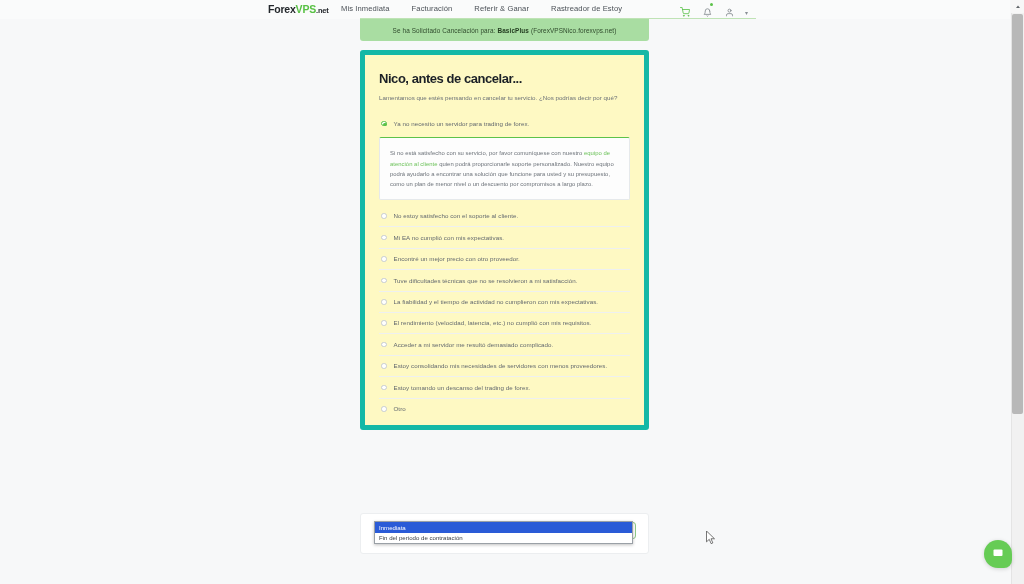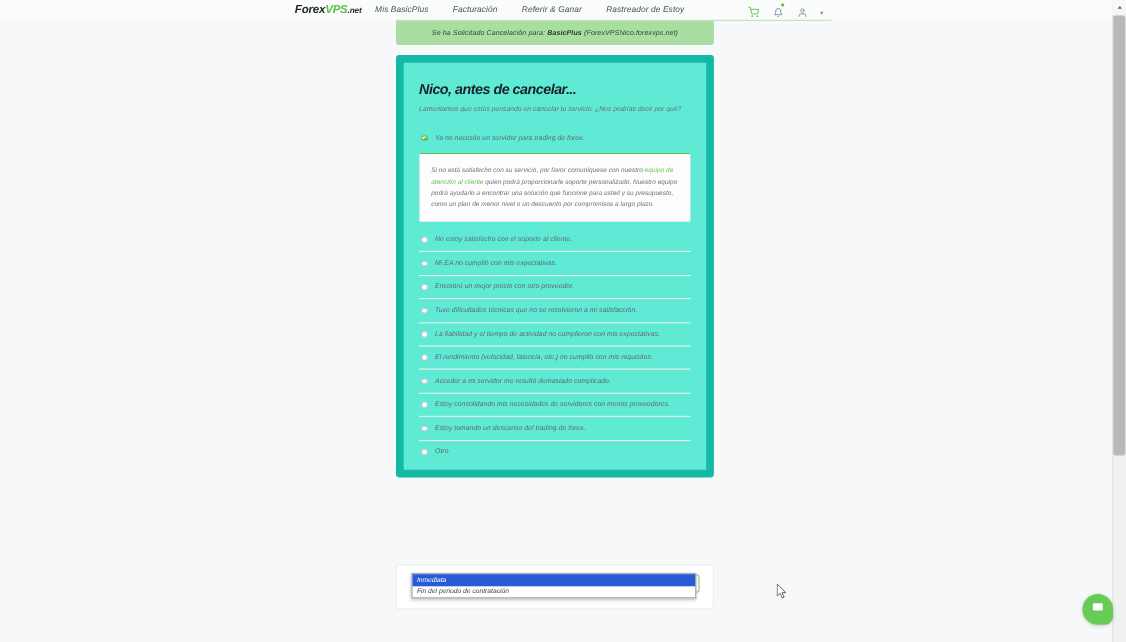--- a/index.html
+++ b/index.html
@@ -7,21 +7,20 @@
     width: 1024px; height: 584px;
     background: #ffffff;
     font-family: "Liberation Sans", sans-serif;
     overflow: hidden;
   }
   .viewport {
     position: relative;
     width: 1024px; height: 584px;
     background: #f7f8f9;
     overflow: hidden;
-    font-style: italic;
   }
 
   
   .header {
     position: absolute; top: 0; left: 0;
     width: 1010px; height: 19px;
     background: #fafbfb;
     display: flex; align-items: center;
   }
   .logo {
@@ -70,22 +69,22 @@
     display: flex; align-items: center; justify-content: center;
     font-size: 6.4px; color: #2f4a2c; letter-spacing: .1px;
     white-space: nowrap;
   }
   .banner b { font-weight: bold; color: #233c20; }
 
   
   .card {
     position: absolute; left: 360px; top: 50px;
     width: 289px;
-    background: #5eead4;
-    border: 7px solid #14b8a6;
+    background: #fef9c3;
+    border: 5px solid #14b8a6;
     border-radius: 3px;
     padding: 17px 14px 6px 14px;
   }
   .card-title {
     font-size: 13px; font-weight: bold; color: #1b2026;
     letter-spacing: -0.45px; line-height: 1.15;
   }
   .card-sub {
     margin-top: 6px;
     font-size: 6.2px; color: #6b7177; line-height: 1.55;
@@ -220,21 +219,21 @@
 <body>
 
 <div class="viewport">
 
   <div class="header">
     <div class="logo">
       <span class="l-forex">Forex</span><span class="l-vps">VPS</span><span class="l-net">.net</span>
     </div>
 
     <nav class="nav">
-      <a href="#">Mis BasicPlus</a>
+      <a href="#">Mis Inmediata</a>
       <a href="#">Facturación</a>
       <a href="#">Referir &amp; Ganar</a>
       <a href="#">Rastreador de Estoy</a>
     </nav>
 
     <div class="header-icons">
       <span class="hicon">
         <svg width="10" height="10" viewBox="0 0 24 24" fill="none" stroke="#5cc24a" stroke-width="2" stroke-linecap="round" stroke-linejoin="round">
           <circle cx="9" cy="21" r="1"></circle>
             <circle cx="20" cy="21" r="1"></circle>

